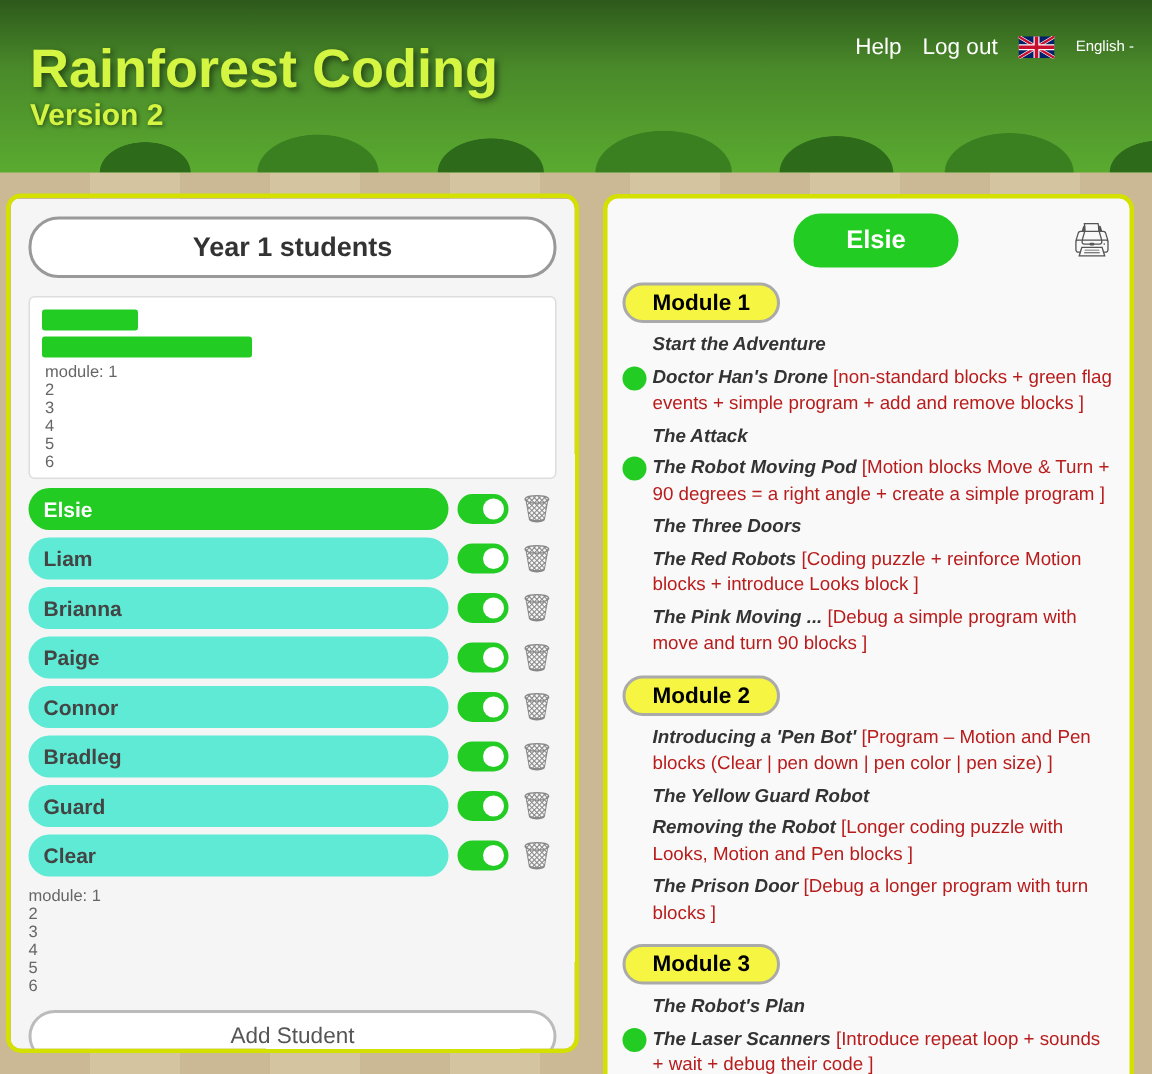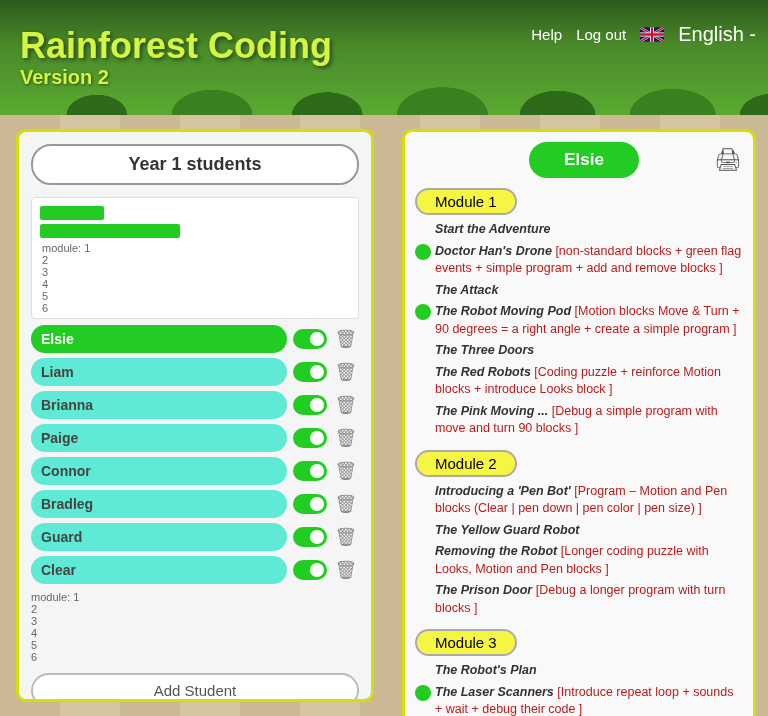--- a/index.html
+++ b/index.html
@@ -70,21 +70,21 @@
         90deg,
         rgba(180,160,120,0.3) 0px, rgba(180,160,120,0.3) 60px,
         transparent 60px, transparent 120px
       );
       gap: 0;
     }
 
     
     .left-panel {
       width: 390px;
-      padding: 14px 16px;
+      padding: 14px 4px;
       flex-shrink: 0;
     }
     .left-inner {
       border: 3px solid #d4e000;
       border-radius: 10px;
       background: #f5f5f5;
       padding: 12px;
       height: 100%;
       overflow-y: auto;
     }
@@ -250,21 +250,21 @@
     .module-section {
       margin-bottom: 12px;
     }
     .module-header {
       display: inline-block;
       background: #f5f542;
       border: 2px solid #aaa;
       border-radius: 14px;
       padding: 3px 18px;
       font-size: 15px;
-      font-weight: normal;
+      font-weight: bold;
       margin-bottom: 6px;
     }
     .lesson-row {
       margin-bottom: 4px;
       font-size: 12.5px;
       line-height: 1.4;
       display: flex;
       align-items: flex-start;
       gap: 4px;
     }
@@ -302,21 +302,21 @@
     <a>Help</a>
     <a>Log out</a>
 
     <svg width="24" height="15" viewBox="0 0 60 36">
       <rect width="60" height="36" fill="#012169"></rect>
       <path d="M0,0 L60,36 M60,0 L0,36" stroke="white" stroke-width="6"></path>
       <path d="M0,0 L60,36 M60,0 L0,36" stroke="#C8102E" stroke-width="4"></path>
       <path d="M30,0 V36 M0,18 H60" stroke="white" stroke-width="10"></path>
       <path d="M30,0 V36 M0,18 H60" stroke="#C8102E" stroke-width="6"></path>
     </svg>
-    <a style="color:white;text-decoration:none;font-size:20px;">English -</a>
+    <a style="color:white;text-decoration:none;font-size:10px;">English -</a>
   </div>
   <div class="header-tree"></div>
 </div>
 
 <div class="main-content">
 
   <div class="left-panel">
     <div class="left-inner">
 
       <div class="year-students-btn">Year 1 students</div>

